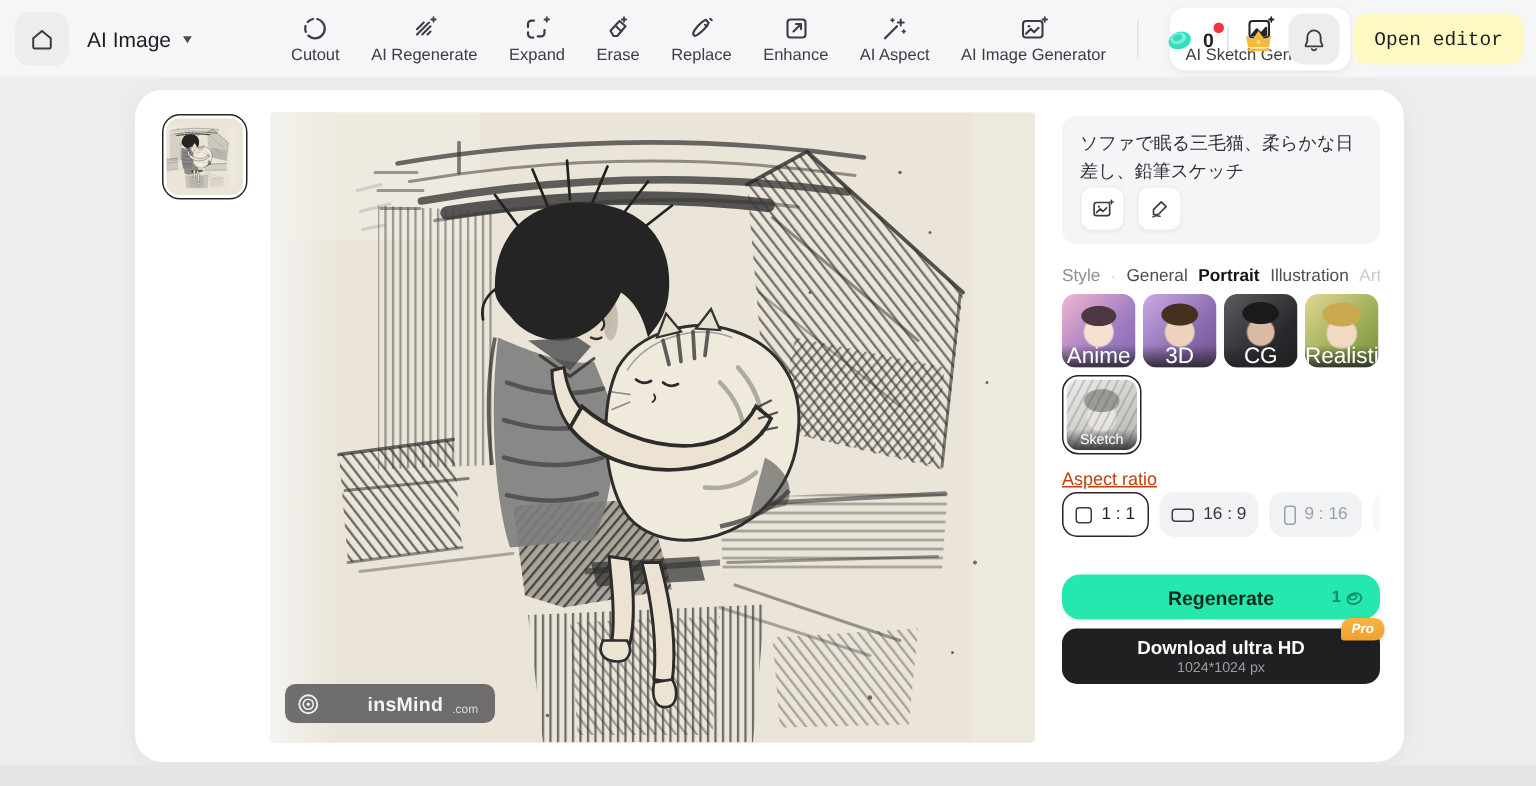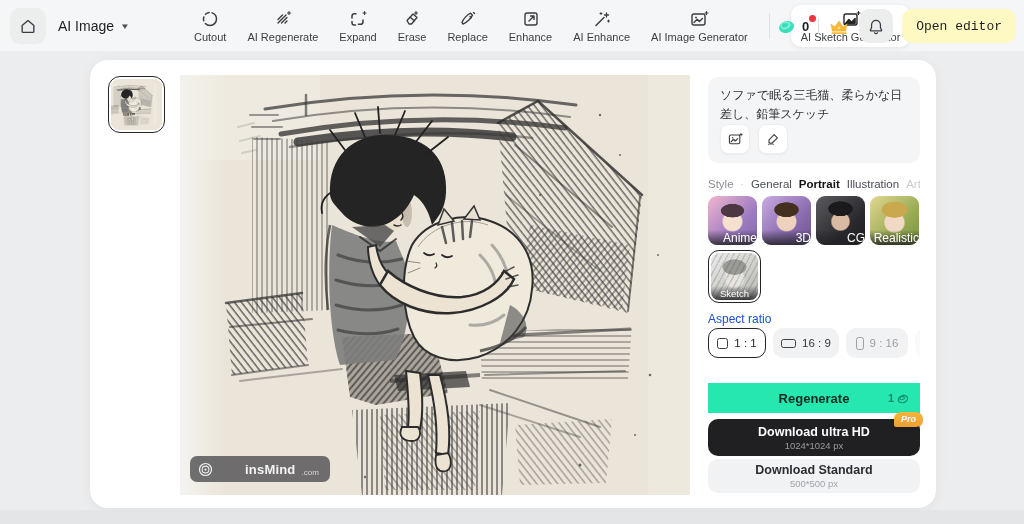--- a/index.html
+++ b/index.html
@@ -63,22 +63,22 @@
   .style-row { position:absolute; top:103px; left:0; width:212px; display:flex; align-items:center;
     gap:7px; font-size:11.5px; white-space:nowrap; overflow:hidden; }
   .style-label { color:#8b9097; }
   .style-dot { color:#c3c7cc; font-size:10px; }
   .style-tab { color:#4a4e55; cursor:pointer; }
   .style-tab.selected { color:#131417; font-weight:700; }
   .style-tab.faded { opacity:.3; }
 
   .style-thumbs { position:absolute; top:121px; left:0; display:flex; gap:5px; }
   .s-thumb { position:relative; width:49px; height:49px; border-radius:9px; overflow:hidden; cursor:pointer; }
-  .s-thumb .s-label { position:absolute; left:0; right:0; bottom:0; height:15px; font-size:12px;
-    color:#fff; text-align:right; line-height:16px;
+  .s-thumb .s-label { position:absolute; left:0; right:0; bottom:0; height:15px; font-size:15px;
+    color:#fff; text-align:center; line-height:16px;
     background:linear-gradient(to top, rgba(35,35,38,.85), rgba(35,35,38,0)); }
   .s-anime { background:
       radial-gradient(ellipse 38% 22% at 50% 30%, #4d3742 0 60%, transparent 65%),
       radial-gradient(circle at 50% 52%, #f6e0cf 0 26%, transparent 30%),
       linear-gradient(135deg,#f0b6cf,#a07cc2 60%,#7e68ae); }
   .s-3d { background:
       radial-gradient(ellipse 40% 24% at 50% 28%, #45301f 0 60%, transparent 65%),
       radial-gradient(circle at 50% 52%, #eed2be 0 26%, transparent 30%),
       linear-gradient(135deg,#cbabe4,#8a6cb0 60%,#6d538f); }
   .s-cg { background:
@@ -94,35 +94,35 @@
       radial-gradient(ellipse 40% 26% at 50% 30%, #9a9a96 0 60%, transparent 66%),
       radial-gradient(circle at 50% 54%, #e8e5df 0 26%, transparent 30%),
       linear-gradient(145deg,#ececea,#b5b5b1); }
   .sel-style { position:absolute; top:175px; left:0; width:53px; height:53px; border:1.6px solid #222327;
     border-radius:11px; padding:2px; cursor:pointer; background:#fff; }
   .sel-style .inner { position:relative; width:100%; height:100%; border-radius:8px; overflow:hidden; }
   .sel-style .s-label { position:absolute; left:0; right:0; bottom:0; height:14px; font-size:9.5px;
     color:#fff; text-align:center; line-height:15px;
     background:linear-gradient(to top, rgba(35,35,38,.85), rgba(35,35,38,0)); }
 
-  .aspect-label { position:absolute; top:237px; left:0; font-size:12px; color:#1d4ed8; }
+  .aspect-label { position:absolute; top:237px; left:0; font-size:12px; color:#c2410c;text-decoration:underline; }
   .aspect-row { position:absolute; top:253px; left:0; width:212px; height:30px; display:flex; gap:7px;
     overflow:hidden;align-items:flex-end; }
   .a-btn { height:30px; display:flex; align-items:center; justify-content:center; gap:6px;
     border-radius:10px; font-size:11.5px; cursor:pointer; flex:none; }
   .a-btn .shape { border:1.5px solid #3c3f45; border-radius:2.5px; }
   .a-1 { width:58px; background:#fff; border:1.5px solid #26262a; color:#1e2126; font-weight:500; }
   .a-1 .shape { width:11px; height:11px; }
   .a-2 { width:66px; background:#f1f2f4; color:#33363c; }
   .a-2 .shape { width:15px; height:9px; }
   .a-3 { width:62px; background:#f1f2f4; color:#9aa0a8; }
   .a-3 .shape { width:8px; height:13px; border-color:#9aa0a8; }
   .a-4 { width:22px; background:#f1f2f4; opacity:.45; }
 
-  .regen-btn { position:absolute; top:308px; left:0; width:212px; height:30px; border-radius:0;
+  .regen-btn { position:absolute; top:308px; left:0; width:212px; height:30px; border-radius:12px;
     background:#26e8ae; border:none; cursor:pointer; display:flex; align-items:center;
     justify-content:center; font-family:inherit; }
   .regen-btn .r-label { font-size:13px; font-weight:700; color:#0b2a22; }
   .regen-cost { position:absolute; right:10px; top:0; height:30px; display:flex; align-items:center;
     gap:3px; color:#0d6b52; opacity:.75; font-size:11px; font-weight:600; }
 
   .dl-hd { position:absolute; top:344px; left:0; width:212px; height:37px; border-radius:10px;
     background:#202023; border:none; cursor:pointer; color:#fff; font-family:inherit;
     display:flex; flex-direction:column; align-items:center; justify-content:center; gap:1px; }
   .dl-hd .d-title { font-size:12.5px; font-weight:600; color:#fcfcfc; }
@@ -366,21 +366,21 @@
       </div>
       <div class="tool">
         <svg width="20" height="20" viewBox="0 0 20 20">
           <g fill="none" stroke="#3a3d42" stroke-width="1.5" stroke-linecap="round">
             <path d="M4 16.5 12 8.5"></path>
             <path d="M14.5 4v4M12.5 6h4" stroke-width="1.3"></path>
             <path d="M9 3.5v2M8 4.5h2" stroke-width="1.1"></path>
             <path d="M16.5 11v2M15.5 12h2" stroke-width="1.1"></path>
           </g>
         </svg>
-        <span class="t-label">AI Enhance</span>
+        <span class="t-label">AI Aspect</span>
       </div>
       <div class="tool">
         <svg width="20" height="20" viewBox="0 0 20 20">
           <g fill="none" stroke="#3a3d42" stroke-width="1.4" stroke-linecap="round" stroke-linejoin="round">
             <rect x="3" y="5" width="13" height="11" rx="2"></rect>
             <path d="M5 13.5l3.2-3.2 2.2 2.2 3-3"></path>
             <circle cx="7" cy="8.5" r=".9" fill="#3a3d42" stroke="none"></circle>
             <path d="M17.5 2.5v3M16 4h3" stroke-width="1.2"></path>
           </g>
         </svg>
@@ -540,22 +540,18 @@
           </svg>
         </span>
       </button>
 
       <button class="dl-hd">
         <span class="d-title">Download ultra HD</span>
         <span class="d-sub">1024*1024 px</span>
         <span class="pro-badge">Pro</span>
       </button>
 
-      <button class="dl-std">
-        <span class="d-title">Download Standard</span>
-        <span class="d-sub">500*500 px</span>
-      </button>
 
     </div>
   </div>
 
   <div class="bottom-strip"></div>
 </div>
 
 </body></html>

